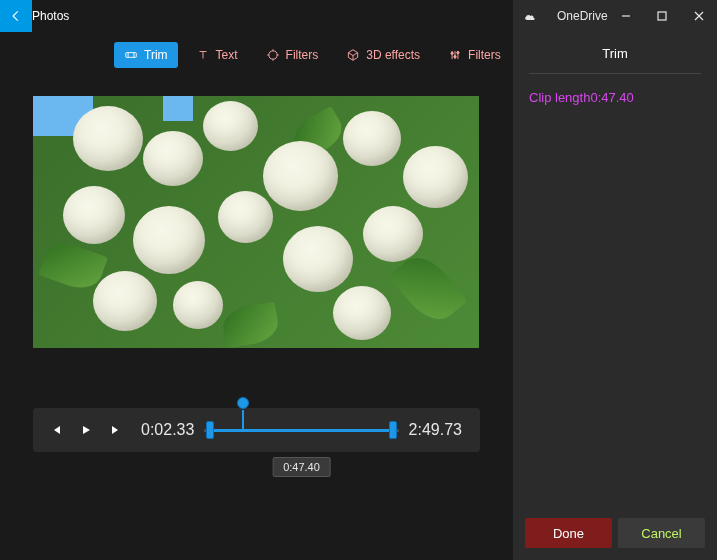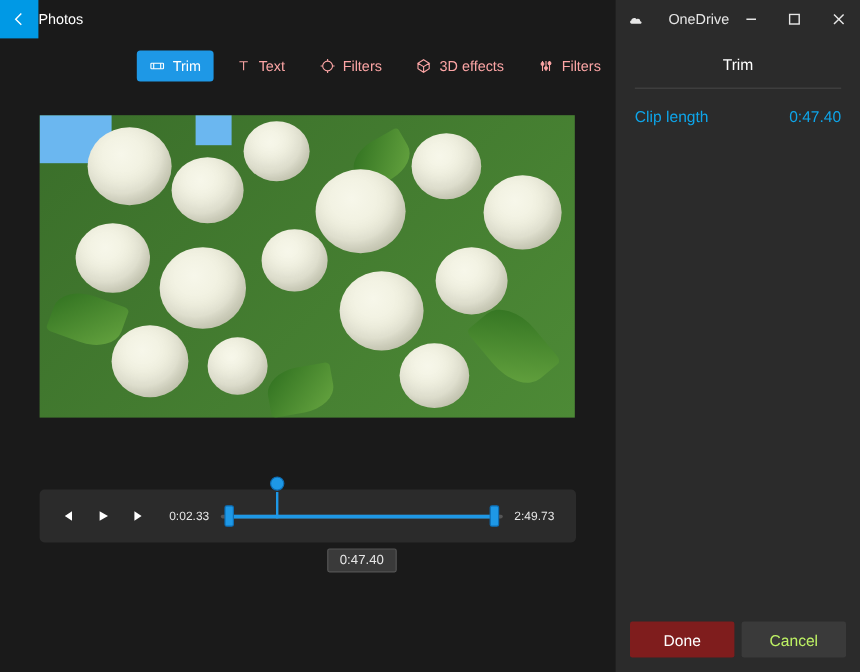--- a/index.html
+++ b/index.html
@@ -23,42 +23,42 @@
   .video-canvas { width: 446px; height: 252px; background: linear-gradient(135deg,#3a6e2a,#4d8a36); position: relative; overflow: hidden; }
   
   .blob { position: absolute; border-radius: 50%; background: radial-gradient(circle at 40% 35%, #f7f7ea 0%, #eeeedc 55%, #d5d6bf 80%); box-shadow: inset -6px -10px 18px rgba(0,0,0,0.12); }
   .leaf { position: absolute; background: linear-gradient(135deg,#2e6f1f,#68a641); border-radius: 50% 8% 50% 8%; transform: rotate(20deg); }
   .sky { position: absolute; background: #6bb7f0; }
 
   .controls-wrap { padding: 60px 33px 0 33px; }
   .controls { background: #2b2b2b; border-radius: 4px; height: 44px; display: flex; align-items: center; padding: 0 8px; position: relative; }
   .pbtn { width: 30px; height: 30px; display: flex; align-items: center; justify-content: center; color: #fff; cursor: pointer; }
   .pbtn svg { width: 12px; height: 12px; fill: #fff; }
-  .time { color: #e6e6e6; font-size: 10px; padding: 0 10px; }
+  .time { color: #e6e6e6; font-size: 16px; padding: 0 10px; }
   .timeline { flex: 1; position: relative; height: 30px; display: flex; align-items: center; }
   .track-base { position: absolute; left: 0; right: 0; height: 3px; background: #555; border-radius: 2px; }
   .track-sel { position: absolute; left: 2.3%; right: 2.3%; height: 3px; background: #1e98e6; border-radius: 2px; }
   .handle { position: absolute; width: 8px; height: 18px; background: #1e98e6; border: 1px solid #0d6db3; border-radius: 2px; top: 6px; cursor: ew-resize; }
   .handle.left { left: 1%; }
   .handle.right { right: 1%; }
   .playhead { position: absolute; top: -18px; width: 12px; height: 12px; background: #1e98e6; border-radius: 50%; border:1px solid #0d6db3; transform: translateX(-50%); }
   .playhead::after { content:""; position:absolute; left:50%; top:12px; width:2px; height:22px; background:#1e98e6; transform:translateX(-50%); }
   .tooltip { position:absolute; top: 42px; font-size:11px; color:#e6e6e6; background:#3a3a3a; border:1px solid #555; padding:3px 10px; border-radius:2px; transform:translateX(-50%); }
 
   
   .side { width: 204px; background: #2b2b2b; display: flex; flex-direction: column; }
   .winctrls { height: 32px; display: flex; align-items: center; }
   .onedrive { display: flex; align-items: center; gap: 20px; color: #e6e6e6; font-size: 12px; padding-left: 10px; flex:1; }
   .onedrive svg { width:14px; height:9px; fill:#e6e6e6; }
   .sysbtn { width: 40px; height: 32px; display:flex; align-items:center; justify-content:center; color:#e6e6e6; cursor:pointer; }
   .sysbtn svg { width:10px; height:10px; stroke:#e6e6e6; fill:none; stroke-width:1.2; }
 
   .side-title { text-align:center; color:#fff; font-size:13px; padding:14px 16px 12px; }
   .side-divider { height:1px; background:#444; margin:0 16px; }
-  .side-row { display:flex; justify-content:space-between; color:#0ea5e9; font-size:13px; padding:16px; }
+  .side-row { display:flex; color:#d946ef; font-size:13px; padding:16px; }
 
   .side-footer { margin-top:auto; display:flex; gap:6px; padding:12px; }
   .btn { flex:1; height:30px; border-radius:2px; border:none; font-size:13px; cursor:pointer; }
   .btn.primary { background:#7f1d1d; color:#fff; }
   .btn.secondary { background:#3a3a3a; color:#bef264; }
 </style>
 </head>
 <body>
 
 <div class="app">

